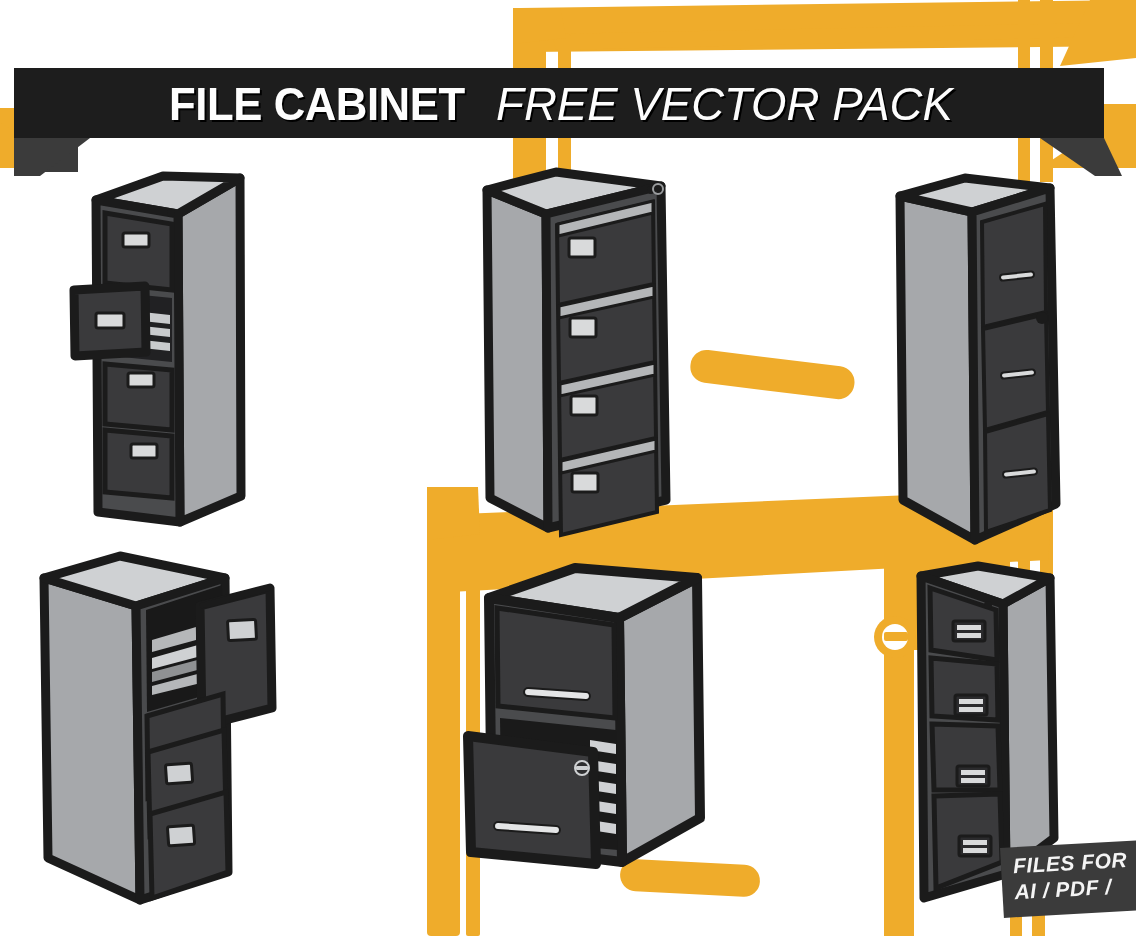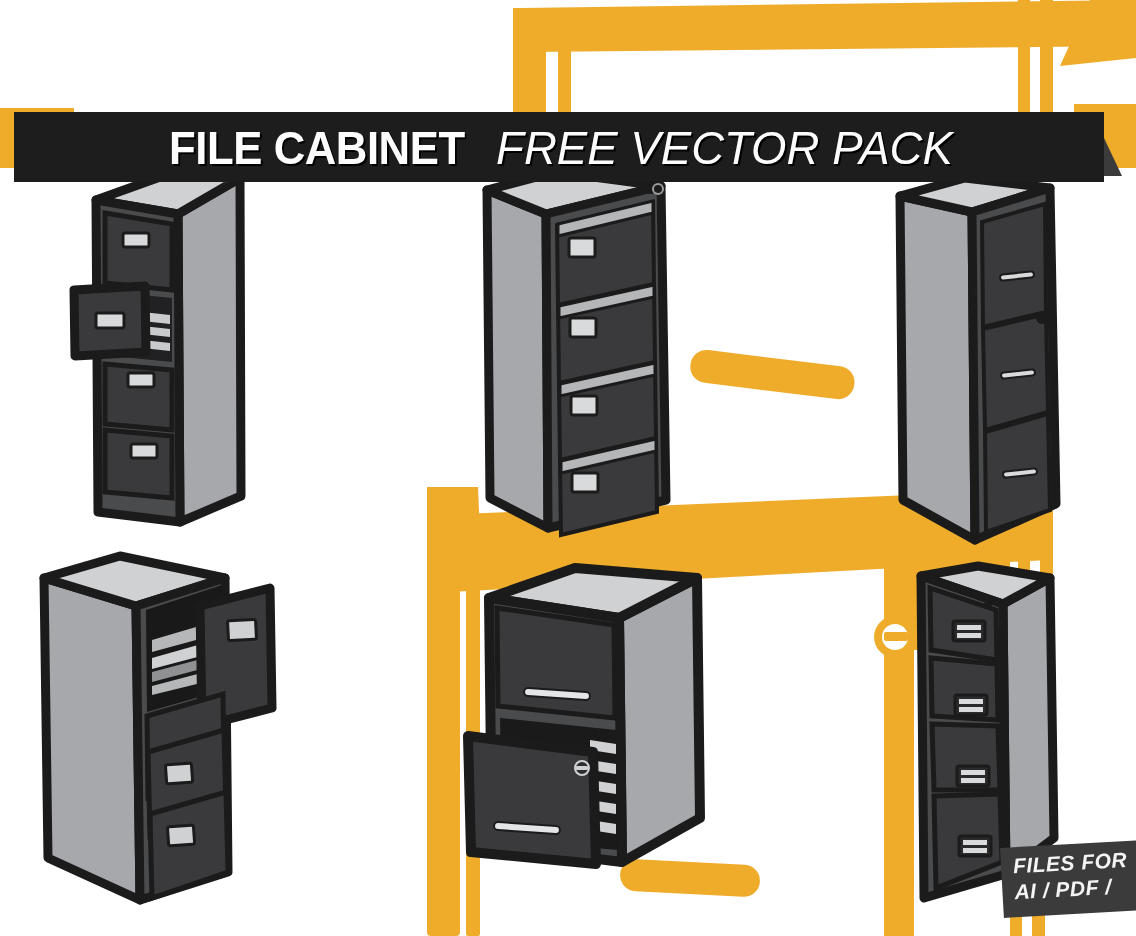--- a/index.html
+++ b/index.html
@@ -2,21 +2,21 @@
 <html><head>
 <meta charset="utf-8">
 <style>
   html,body{margin:0;padding:0;background:#fff;}
   body{width:1136px;height:936px;overflow:hidden;font-family:"Liberation Sans",sans-serif;}
   #stage{position:relative;width:1136px;height:936px;background:#ffffff;overflow:hidden;}
   svg.layer{position:absolute;left:0;top:0;width:1136px;height:936px;display:block;}
 
   
   #banner{position:absolute;left:0;top:68px;width:1136px;height:70px;z-index:40;}
-  .band{position:absolute;left:14px;top:0;width:1090px;height:70px;background:#1d1d1d;margin-top:44px;}
+  .band{position:absolute;left:14px;top:0;width:1090px;height:70px;background:#1d1d1d;}
   .bandtitle{position:absolute;left:0;top:0;width:1090px;height:70px;display:flex;align-items:center;
     justify-content:center;white-space:nowrap;}
   .t1{font-family:"Liberation Sans",sans-serif;font-weight:bold;font-size:47px;color:#fdfdfd;
     letter-spacing:-0.5px;transform:scaleX(0.93);transform-origin:center;
     text-shadow:2px 2px 0 #000;}
   .t2{font-family:"Liberation Sans",sans-serif;font-weight:normal;font-style:italic;font-size:47px;
     color:#fdfdfd;letter-spacing:0px;margin-left:14px;transform:scaleX(0.97);transform-origin:center;
     text-shadow:2px 2px 0 #000;}
 
   

